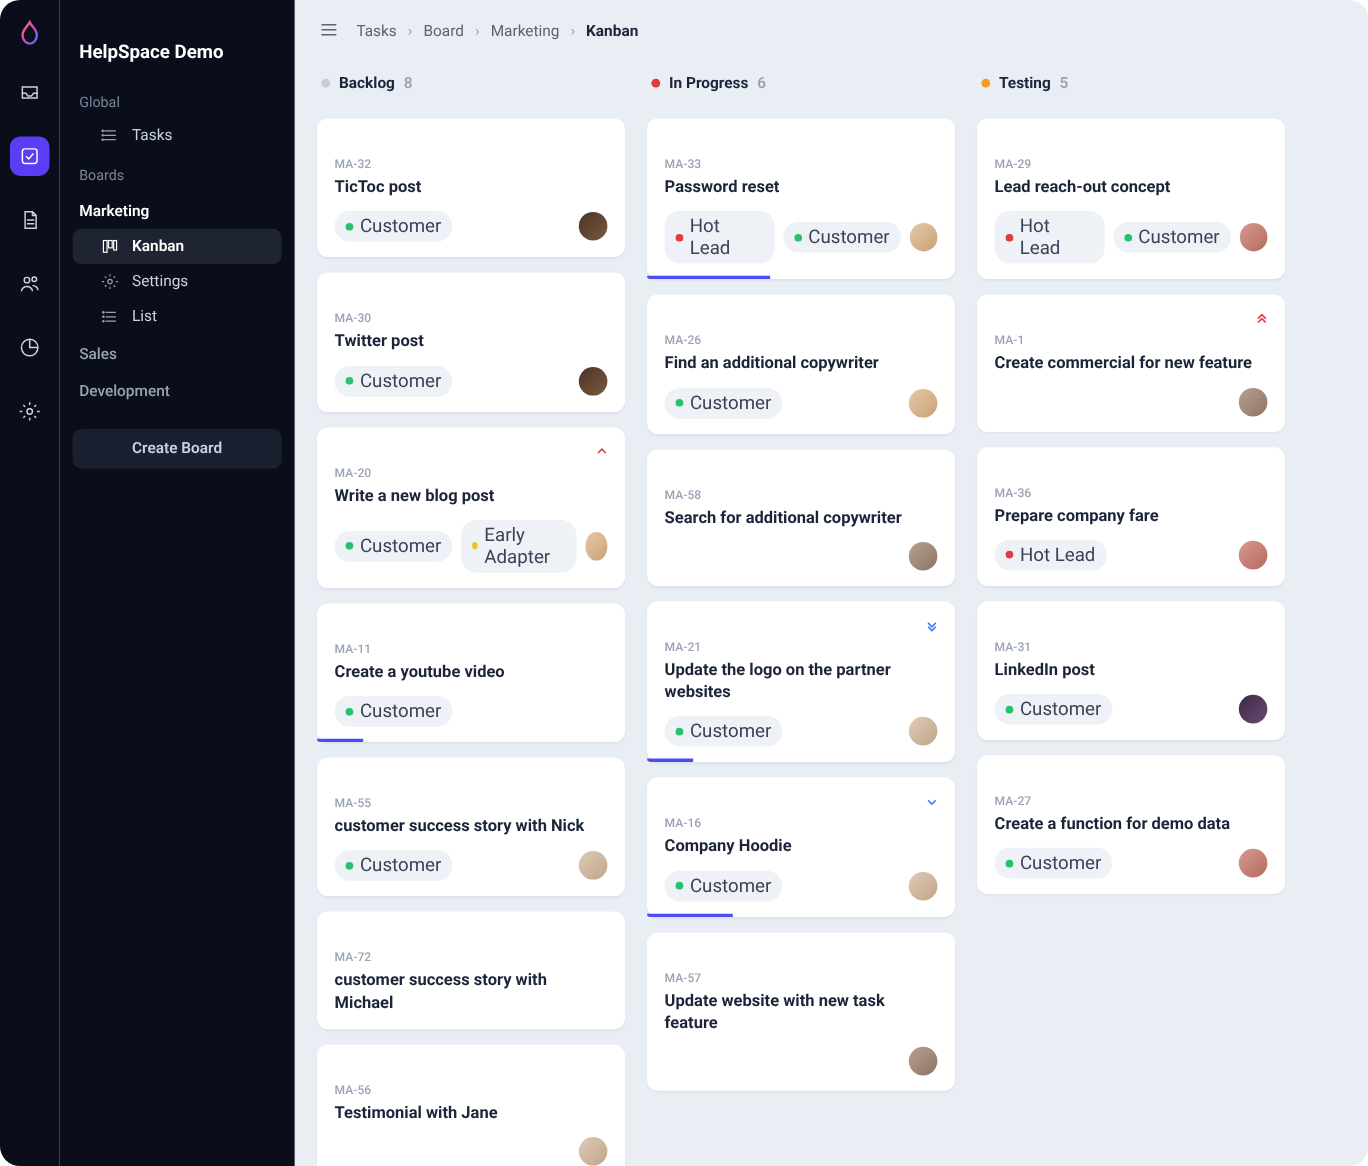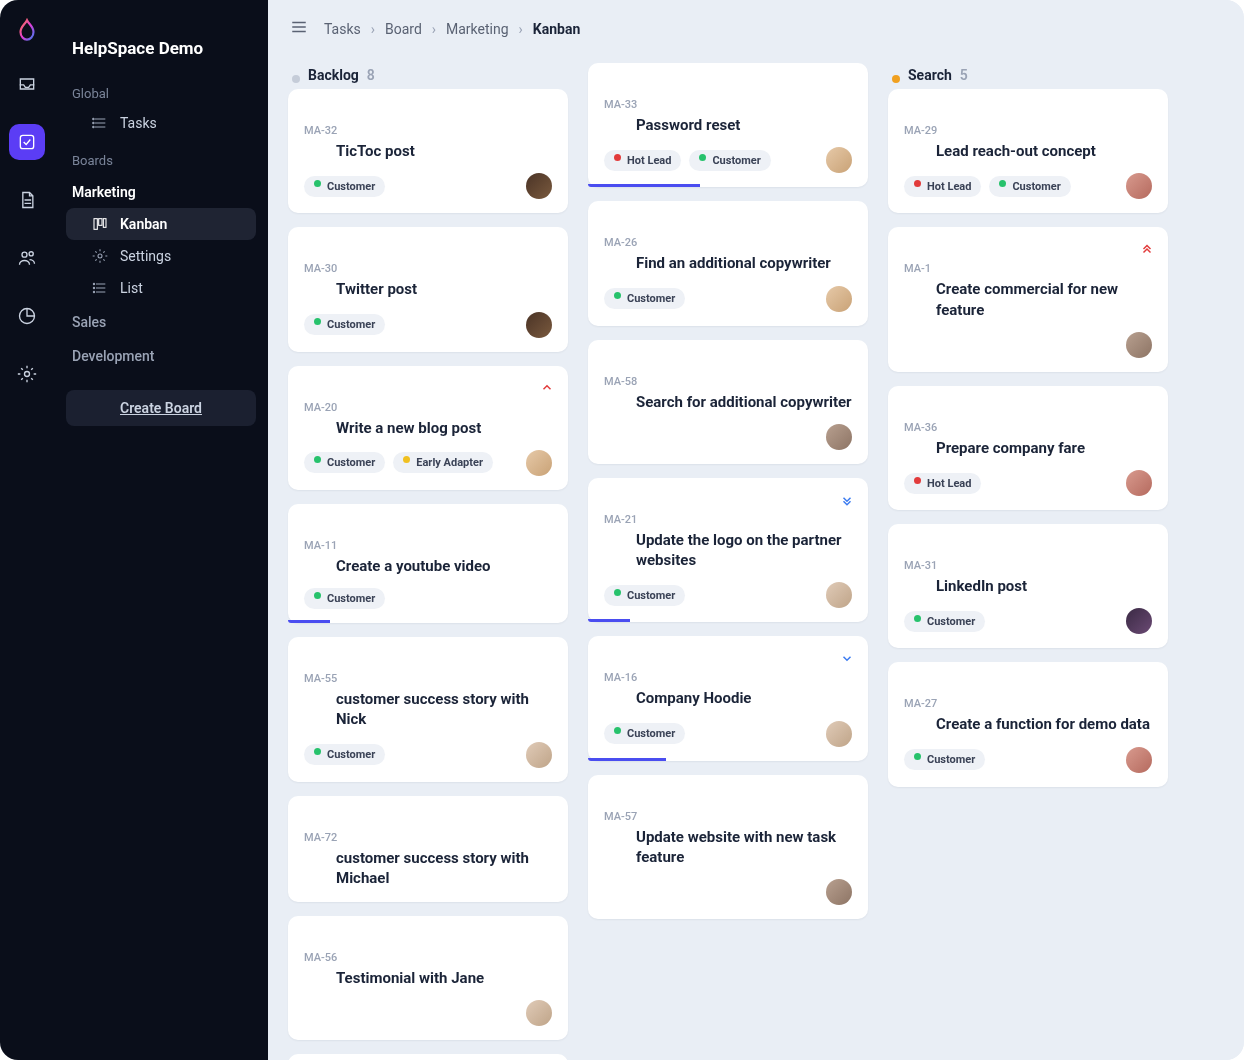--- a/index.html
+++ b/index.html
@@ -17,46 +17,46 @@
 
 .sidebar{width:214px;background:#0a0e1a;color:#cbd3e1;padding:28px 12px;display:flex;flex-direction:column;}
 .sidebar h1{color:#fff;font-size:17px;font-weight:700;margin:10px 6px 22px;}
 .sb-section{font-size:13px;color:#7a8499;margin:6px 6px 6px;}
 .sb-item{display:flex;align-items:center;gap:12px;padding:8px 10px 8px 18px;border-radius:8px;font-size:14px;color:#cbd3e1;cursor:pointer;}
 .sb-item.sub{padding-left:26px;}
 .sb-item.active{background:#1f2433;color:#fff;font-weight:600;}
 .sb-item svg{width:16px;height:16px;stroke:#9aa3b5;fill:none;stroke-width:1.6;}
 .sb-item.active svg{stroke:#fff;}
 .board-header{font-size:14px;color:#fff;font-weight:600;padding:8px 6px;margin-top:2px;}
-.create-board{margin-top:18px;background:#1b2030;color:#cbd3e1;font-weight:600;font-size:14px;border:none;border-radius:8px;padding:10px 0;cursor:pointer;text-decoration:underline;}
+.create-board{margin-top:18px;background:#1b2030;color:#cbd3e1;font-weight:600;font-size:14px;border:none;border-radius:8px;padding:10px 0;cursor:pointer;}
 
 
 .main{flex:1;background:#e9eef5;display:flex;flex-direction:column;border-radius:0 18px 18px 0;}
 .topbar{display:flex;align-items:center;gap:10px;padding:18px 22px 4px;font-size:14px;color:#5a6273;}
 .topbar .crumb{cursor:pointer;}
 .topbar .crumb.current{color:#1b2438;font-weight:700;}
 .topbar .sep{color:#9aa3b5;}
 .topbar .menu-icon{margin-right:6px;cursor:pointer;}
 .topbar svg{width:18px;height:18px;stroke:#5a6273;fill:none;stroke-width:1.8;}
 
 .board{display:flex;gap:20px;padding:20px 20px 30px;overflow:auto;}
 .col{width:280px;flex-shrink:0;}
-.col-head{display:flex;align-items:flex-end;gap:8px;font-size:14px;padding:4px 4px 6px;}
+.col-head{display:flex;align-items:center;gap:8px;font-size:14px;padding:4px 4px 24px;}
 .dot{width:8px;height:8px;border-radius:50%;}
 .dot.grey{background:#c5ccd8;}
 .dot.red{background:#e23b3b;}
 .dot.orange{background:#f0a020;}
 .col-title{color:#1b2438;font-weight:700;}
 .col-count{color:#9aa3b5;font-weight:600;}
 
 .card{background:#fff;border-radius:10px;padding:14px 16px 14px;margin-bottom:14px;box-shadow:0 1px 2px rgba(20,30,50,.06);position:relative;cursor:pointer;}
 .card .id{font-size:11px;color:#9aa3b5;font-weight:500;margin-top:21px;}
-.card .title{font-size:15px;color:#1b2438;font-weight:700;margin-top:4px;line-height:1.35;margin-left:32px;}
+.card .title{font-size:15px;color:#1b2438;font-weight:700;margin-top:4px;line-height:1.35;}
 .card .row{display:flex;align-items:center;gap:8px;margin-top:12px;}
-.tag{display:inline-flex;gap:6px;background:#eef1f6;border-radius:14px;padding:4px 10px;font-size:11px;font-weight:700;color:#3a4256;}
+.tag{display:inline-flex;align-items:center;gap:6px;background:#eef1f6;border-radius:14px;padding:4px 10px;font-size:17px;font-weight:400;color:#3a4256;}
 .tag .tdot{width:7px;height:7px;border-radius:50%;}
 .tdot.green{background:#27c26c;}
 .tdot.red{background:#e23b3b;}
 .tdot.yellow{background:#f0c020;}
 .avatar{width:26px;height:26px;border-radius:50%;background:#d8dde7;margin-left:auto;background-size:cover;background-position:center;}
 .avatar.a1{background:linear-gradient(135deg,#4a3326,#7a5a3e);}
 .avatar.a2{background:linear-gradient(135deg,#e6c9a8,#c9a276);}
 .avatar.a3{background:linear-gradient(135deg,#d89a8e,#b56a5e);}
 .avatar.a4{background:linear-gradient(135deg,#b8a090,#8d7464);}
 .avatar.a5{background:linear-gradient(135deg,#e0cbb8,#bfa488);}
@@ -239,20 +239,25 @@
             <div class="row">
               <span class="avatar a5"></span>
             </div>
           </div>
           <div class="card">
             <div class="id">MA-60</div>
             <div class="title">write new email templates</div>
           </div>
         </div>
         <div class="col">
+          <div class="col-head">
+            <span class="dot red"></span>
+            <span class="col-title">In Progress</span>
+            <span class="col-count">6</span>
+          </div>
           <div class="card">
             <div class="id">MA-33</div>
             <div class="title">Password reset</div>
             <div class="row">
               <span class="tag"><span class="tdot red"></span>Hot Lead</span>
               <span class="tag"><span class="tdot green"></span>Customer</span>
               <span class="avatar a2"></span>
             </div>
             <div class="progress" style="width:40%"></div>
           </div>
@@ -299,21 +304,21 @@
             <div class="id">MA-57</div>
             <div class="title">Update website with new task feature</div>
             <div class="row">
               <span class="avatar a4"></span>
             </div>
           </div>
         </div>
         <div class="col">
           <div class="col-head">
             <span class="dot orange"></span>
-            <span class="col-title">Search</span>
+            <span class="col-title">Testing</span>
             <span class="col-count">5</span>
           </div>
           <div class="card">
             <div class="id">MA-29</div>
             <div class="title">Lead reach-out concept</div>
             <div class="row">
               <span class="tag"><span class="tdot red"></span>Hot Lead</span>
               <span class="tag"><span class="tdot green"></span>Customer</span>
               <span class="avatar a3"></span>
             </div>

